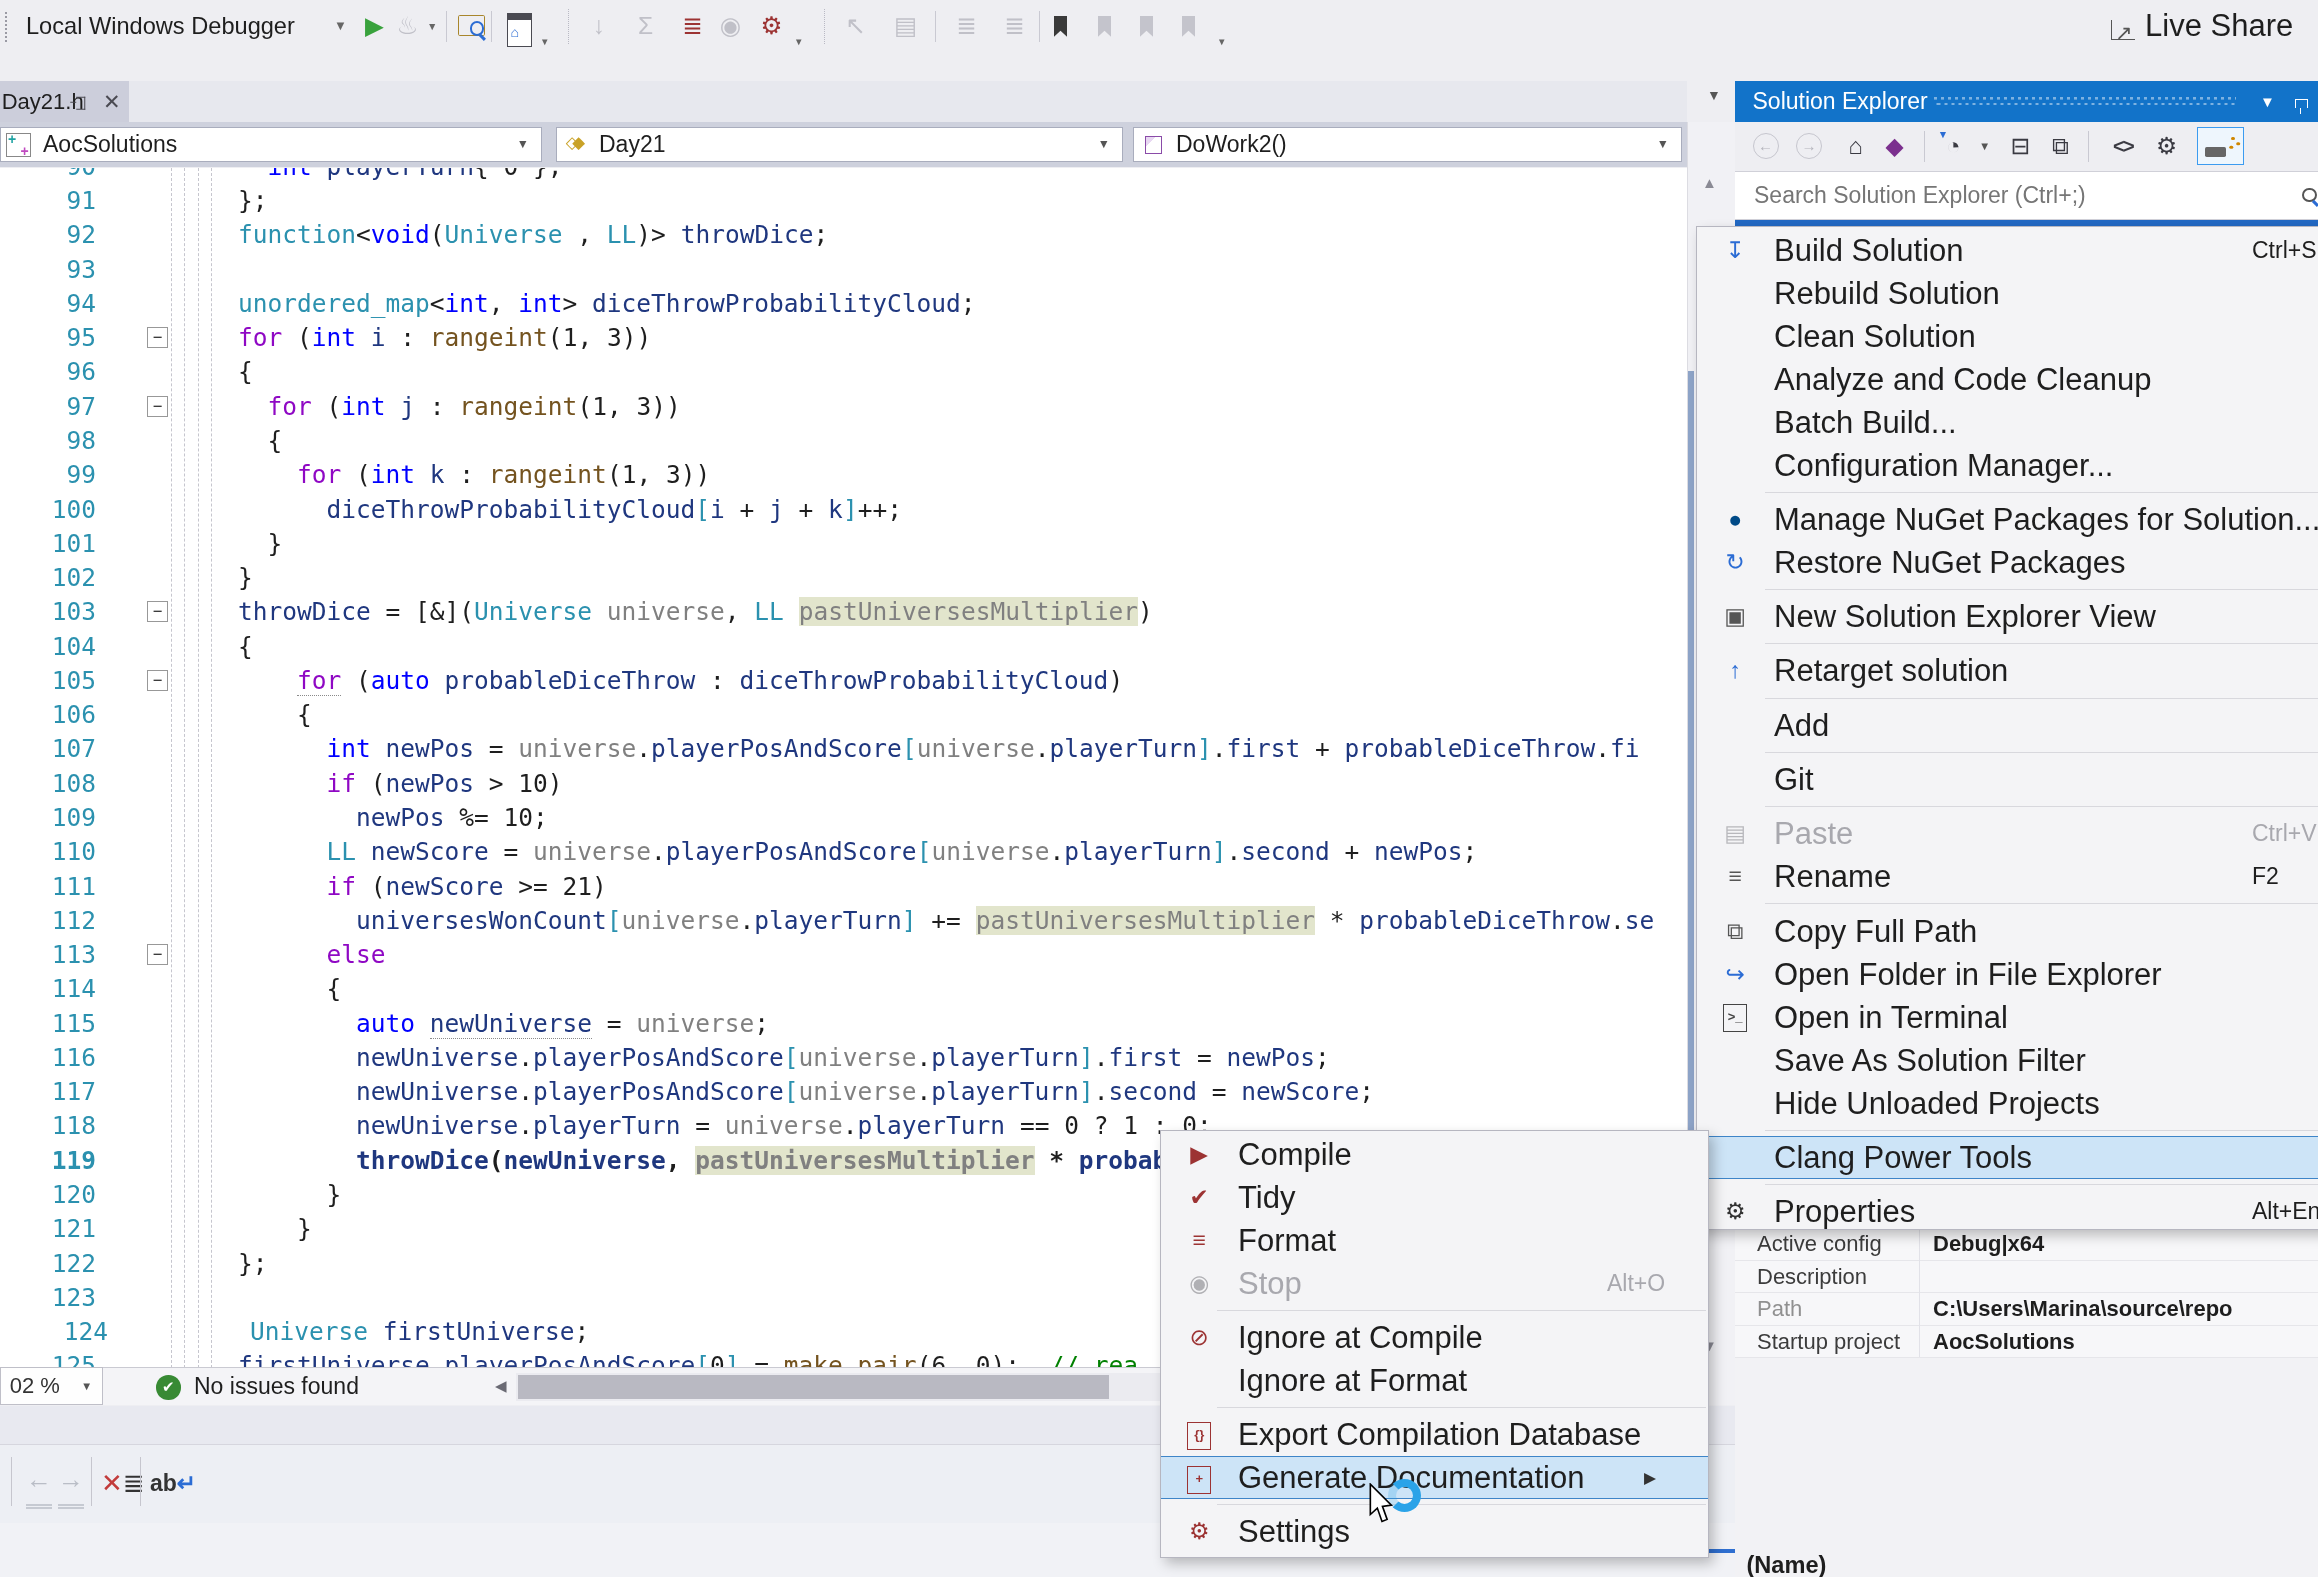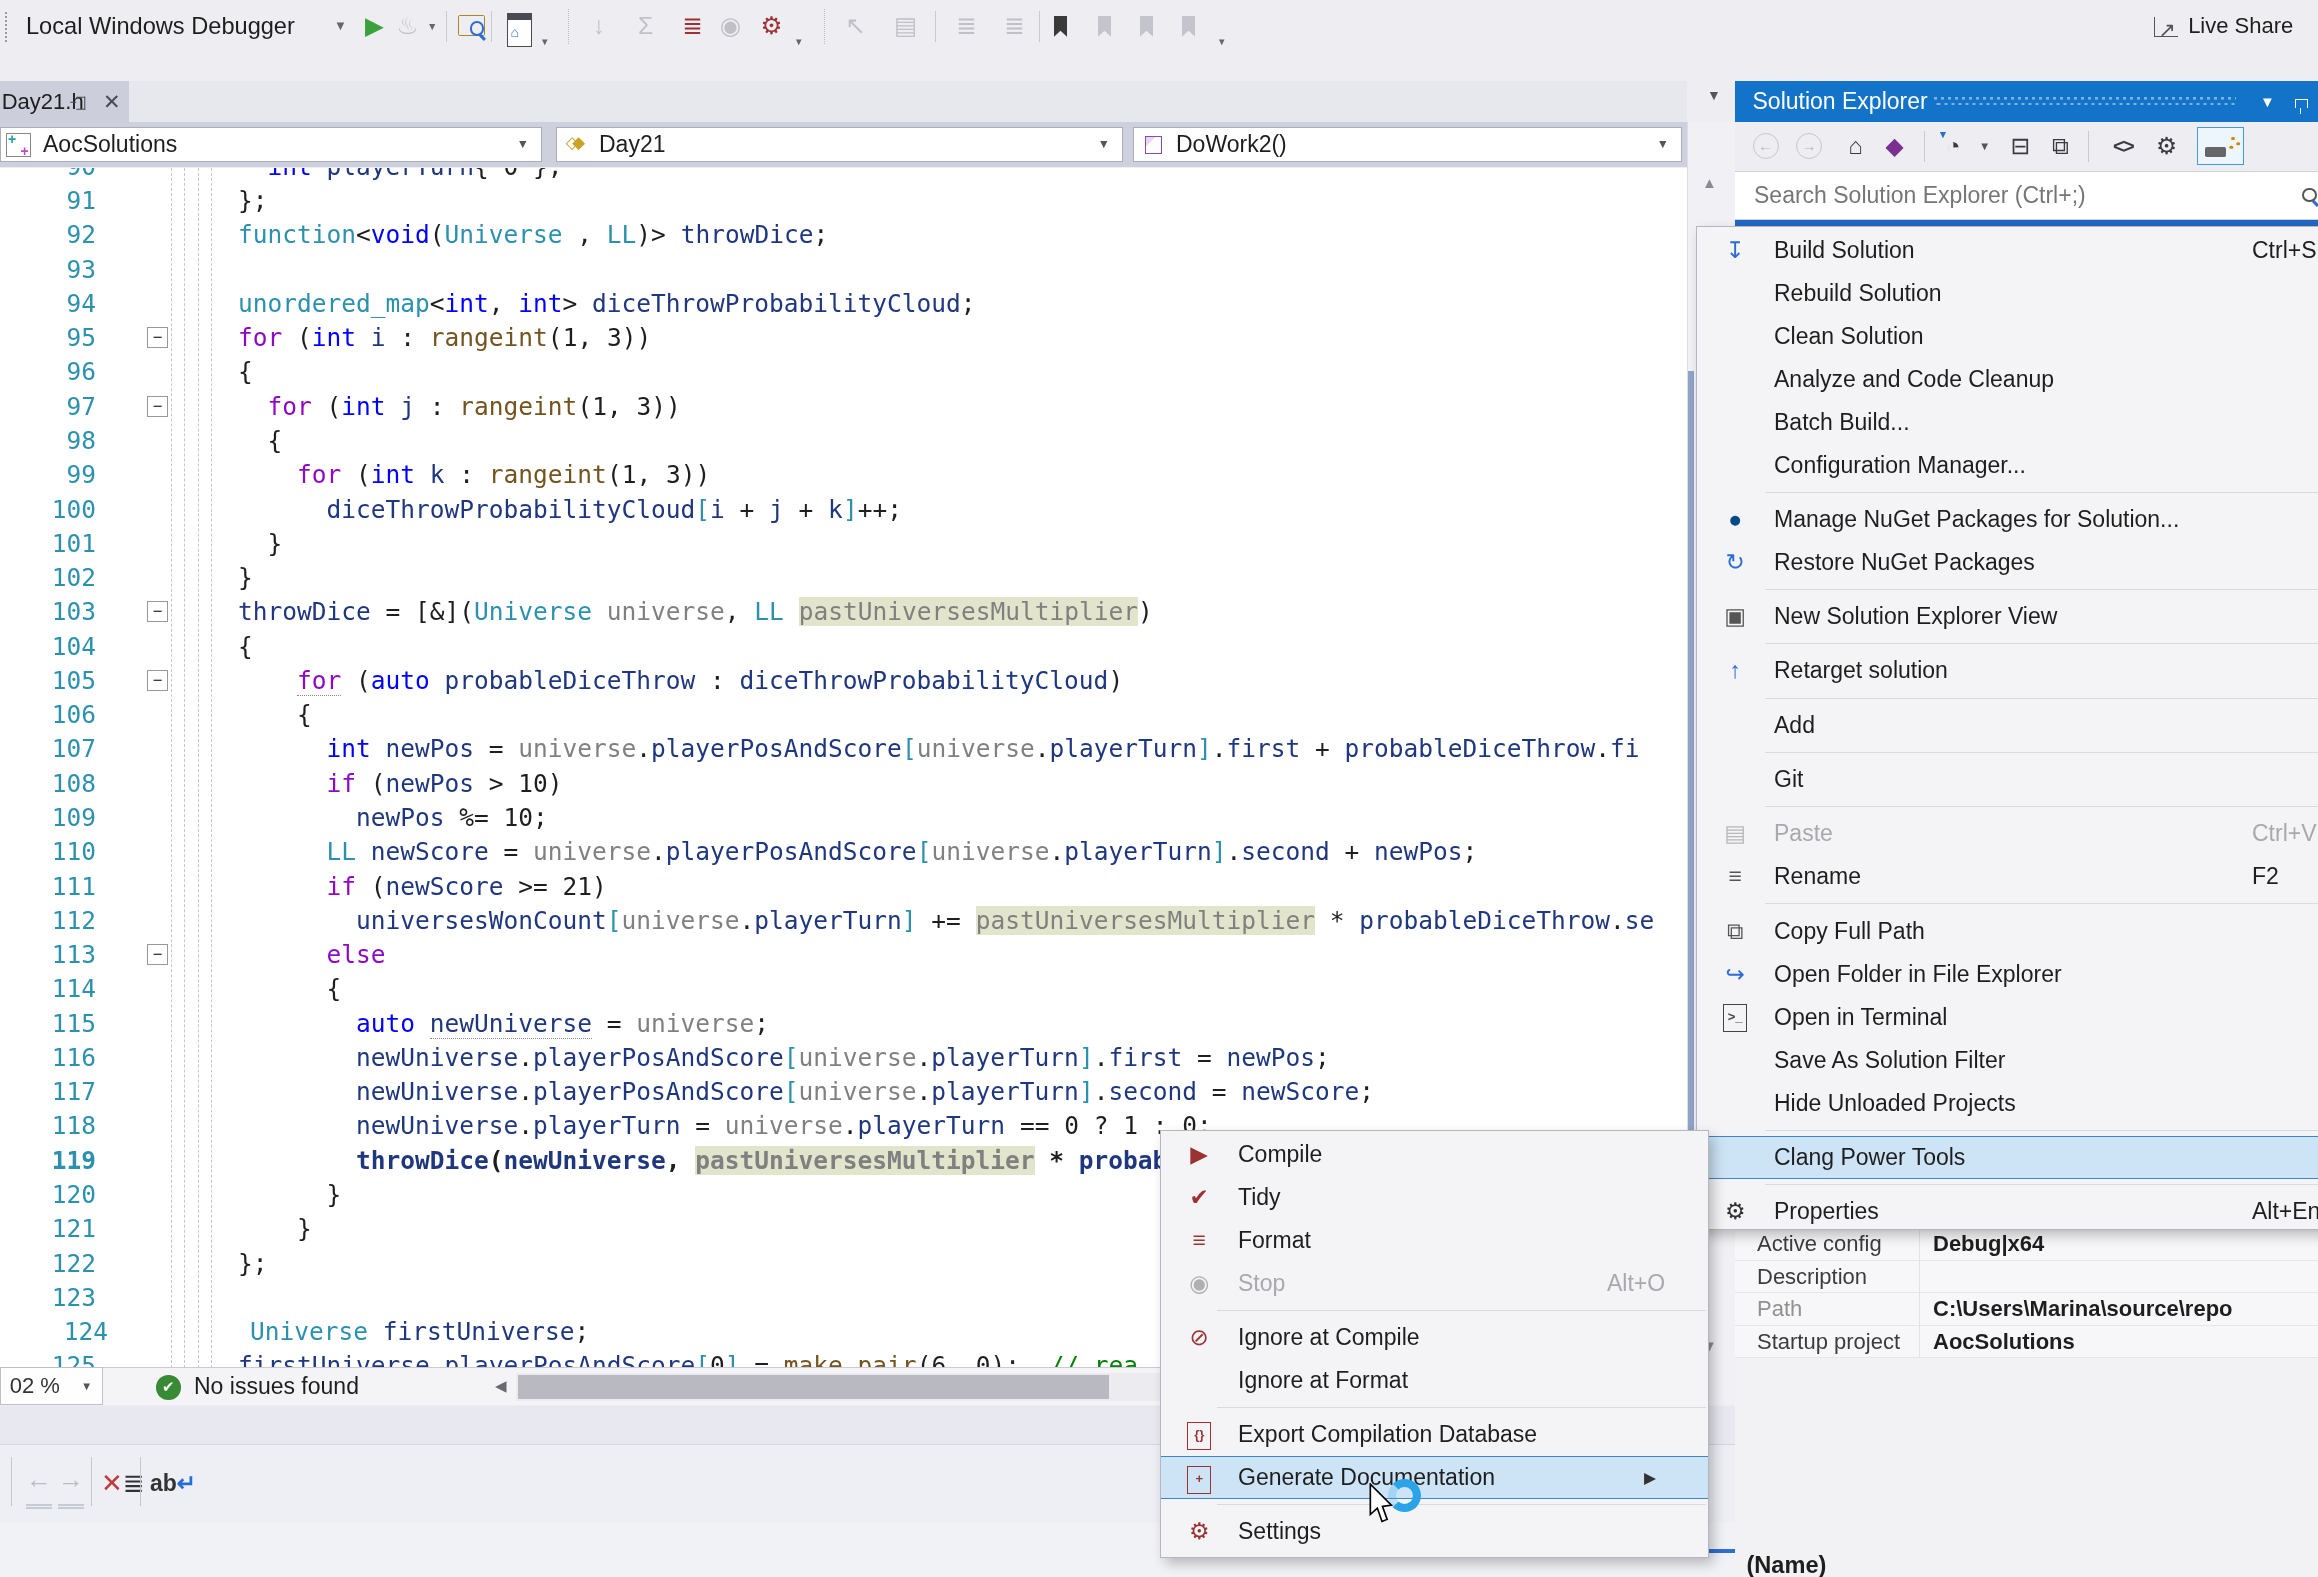--- a/index.html
+++ b/index.html
@@ -20,21 +20,21 @@
   .g-play::before{content:"▶"} .g-flame::before{content:"♨"} .g-save::before{content:"↓"}
   .g-sigma::before{content:"Σ"} .g-lines::before{content:"≣"} .g-pause::before{content:"◉"}
   .g-wrench::before{content:"⚙"} .g-cursor::before{content:"↖"} .g-paste::before{content:"▤"}
   .bmk{top:15.7px;width:13px;height:21px;background:#3a3a3a;clip-path:polygon(0 0,100% 0,100% 100%,50% 72%,0 100%)}
   .bmk.dis2{background:#c4c4cc}
   .folder-ic{top:15px;width:24.5px;height:19px;border:1.7px solid #a8862c;border-radius:1.7px}
   .mag{width:10.5px;height:10.5px;border:2.6px solid #2b6cd4;border-radius:50%}
   .mag::after{content:"";position:absolute;left:9.6px;top:10.5px;width:2.6px;height:7px;background:#2b6cd4;transform:rotate(-45deg)}
   .newwin{top:13px;width:23px;height:26px;border:1.7px solid #4a4a52;border-top:7.9px solid #4a4a52;background:#fff}
   .newwin span{position:absolute;left:2.6px;top:3.5px;font-size:14px;color:#2b6cd4}
-  #live-share{right:15.7px;top:0;height:52px;line-height:52px;font-size:22px;color:#1e1e1e}
+  #live-share{right:15.7px;top:0;height:52px;line-height:52px;font-size:31px;color:#1e1e1e}
   .share-ic{position:relative;display:inline-block;width:23px;height:19px;border:1.7px solid #555;border-top:none;border-right:none;margin-right:10.5px;top:3.5px}
   .share-ic::after{content:"↗";position:absolute;left:3.5px;top:-12.2px;font-size:21px;color:#555}
   
   #tabstrip{left:0;top:81px;width:1687px;height:41px;background:#e7e8ee}
   #tab-active{left:0;top:0;width:129px;height:41px;background:#cccedb}
   #tab-title{left:1.7px;top:0;height:41px;line-height:41px;font-size:22px}
   .pin{width:10.5px;height:7.9px;border:1.7px solid #4a4a52;border-bottom:none;display:inline-block;position:relative}
   .pin::after{content:"";position:absolute;left:3.5px;top:7.9px;width:1.7px;height:6.1px;background:#4a4a52}
   #tab-pin{left:75px;top:14px;transform:rotate(90deg)}
   #tab-close{left:103px;top:0;height:41px;line-height:41px;font-size:21px;color:#4a4a52}
@@ -111,21 +111,21 @@
   .prow .pl{position:absolute;left:22px;top:0;height:31.5px;line-height:31.5px;font-size:22px;color:#3c3c3c}
   .prow .pl.gray{color:#909090}
   .prow .pv{position:absolute;left:198px;top:0;height:31.5px;line-height:31.5px;font-size:22px;font-weight:bold;color:#1e1e1e;white-space:nowrap}
   #pvline{position:absolute;left:184px;top:1146px;width:0;height:130px;border-left:0.9px solid #e2e2e8}
   #name-label{position:absolute;left:11.4px;top:1471px;font-size:23.6px;font-weight:bold;color:#1e1e1e}
   
   .menu{background:#f4f4f6;border:0.9px solid #b6b6c0;box-shadow:5.2px 6.1px 12.2px rgba(0,0,0,.25);box-sizing:border-box;padding:1.7px 0;z-index:50}
   #context-menu{left:1696px;top:226px;width:682px;height:1004px}
   #clang-submenu{left:1160px;top:1130px;width:549px;height:428px;z-index:60}
   .mitem{position:relative;height:43px}
-  .mitem .mlabel{position:absolute;left:77px;top:0;height:43px;line-height:43px;font-size:23px;color:#1e1e1e;white-space:nowrap}
+  .mitem .mlabel{position:absolute;left:77px;top:0;height:43px;line-height:43px;font-size:31px;color:#1e1e1e;white-space:nowrap}
   .mitem .mico{position:absolute;left:15.7px;top:0;width:45px;height:43px;line-height:43px;text-align:center;font-size:23px}
   .mitem .msc{position:absolute;left:555px;top:0;height:43px;line-height:43px;font-size:23px;color:#1e1e1e;white-space:nowrap}
   #clang-submenu .msc{left:446px}
   .mitem.disabled .mlabel,.mitem.disabled .msc,.mitem.disabled .mico{color:#a8a8ae}
   .mitem.hl{background:#cde4f7;border-top:0.9px solid #3e85c8;border-bottom:0.9px solid #3e85c8;height:41px}
   .mitem.hl .mlabel{line-height:41px}
   .msep{height:0.9px;background:#d8d8dd;margin:5.2px 1.7px 5.2px 68px}
   #clang-submenu .msep{margin-left:56px}
   .marrow{position:absolute;left:483px;top:0;height:41px;line-height:41px;font-size:15.7px;color:#333}
   .ibox{display:inline-block;width:24.5px;height:28px;border:1.7px solid currentColor;box-sizing:border-box;line-height:24.5px;font-size:13px;font-weight:bold;vertical-align:middle}

